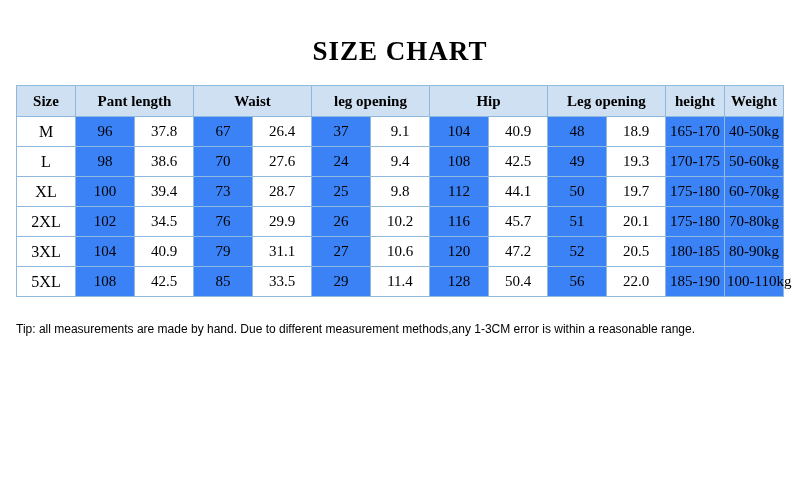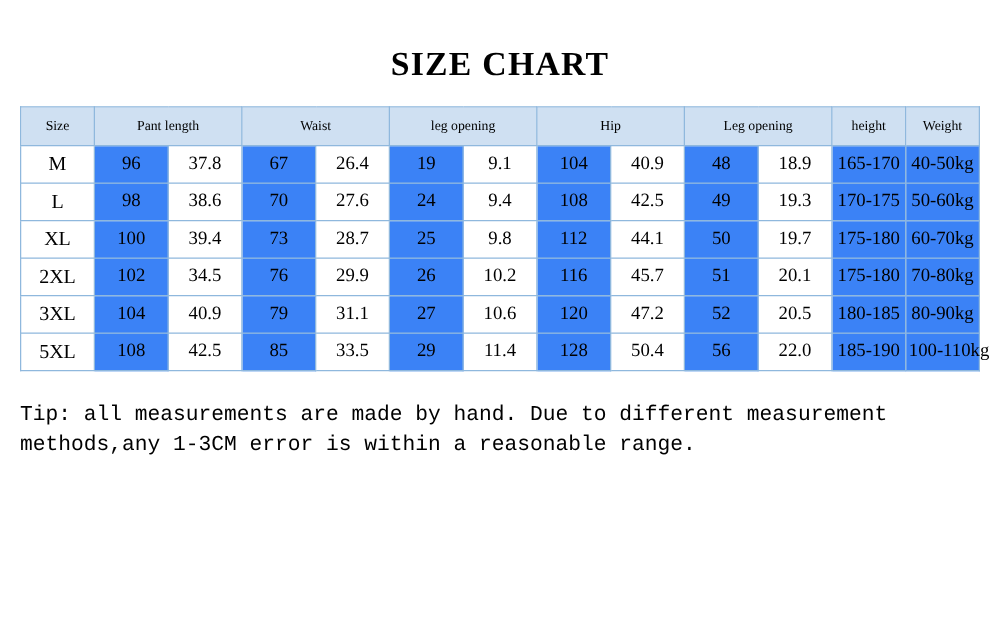--- a/index.html
+++ b/index.html
@@ -47,22 +47,22 @@
     vertical-align: middle;
     height: 29px;
     padding: 0 2px;
     font-family: "Liberation Serif", serif;
     font-weight: normal;
     white-space: nowrap;
   }
   
   tr.hdr-group td {
     background: #cfe0f2;
-    font-weight: normal;
-    font-size: 11px;
+    font-weight: bold;
+    font-size: 15px;
     height: 30px;
     margin-top: 33px;
   }
   tr.hdr-unit td {
     background: #cfe0f2;
     font-weight: bold;
     font-size: 15px;
     height: 30px;
   }
   
@@ -71,22 +71,22 @@
   }
   tbody tr td.shaded {
     background: #3b82f6;
   }
   td.size-col {
     background: #ffffff !important;
     font-size: 16px;
   }
   .tip {
     padding: 24px 16px 0 16px;
-    font-size: 17px;
-    font-family: Liberation Mono, monospace;
+    font-size: 12px;
+    font-family: Liberation Sans, sans-serif;
     color: #000;
     line-height: 1.4;
   }
 </style>
 </head>
 <body>
 
 <div class="page">
 
   <h1 class="title">SIZE CHART</h1>
@@ -105,21 +105,21 @@
             <td colspan="1">Weight</td>
           </tr>
       </thead>
       <tbody>
           <tr>
             <td class="size-col">M</td>
             <td class="shaded">96</td>
             <td>37.8</td>
             <td class="shaded">67</td>
             <td>26.4</td>
-            <td class="shaded">19</td>
+            <td class="shaded">37</td>
             <td>9.1</td>
             <td class="shaded">104</td>
             <td>40.9</td>
             <td class="shaded">48</td>
             <td>18.9</td>
             <td class="shaded">165-170</td>
             <td class="shaded">40-50kg</td>
           </tr>
           <tr>
             <td class="size-col">L</td>

